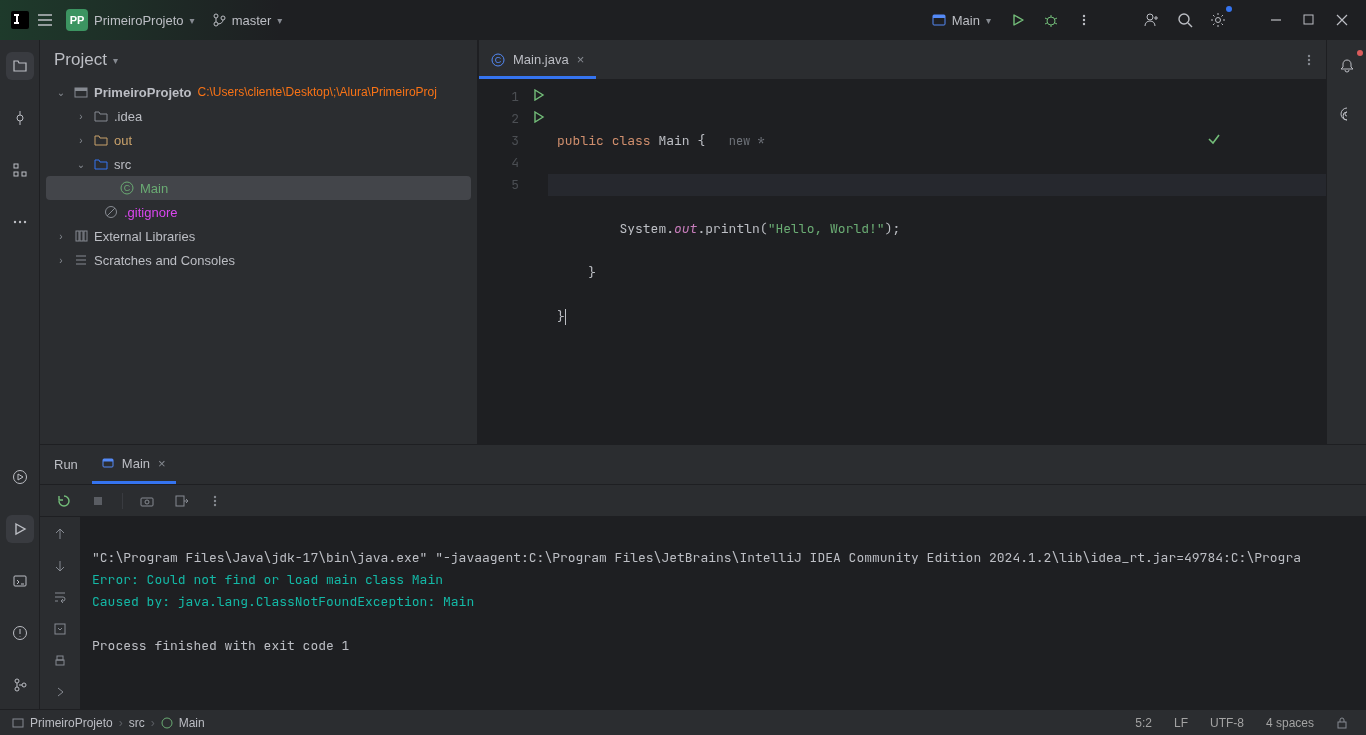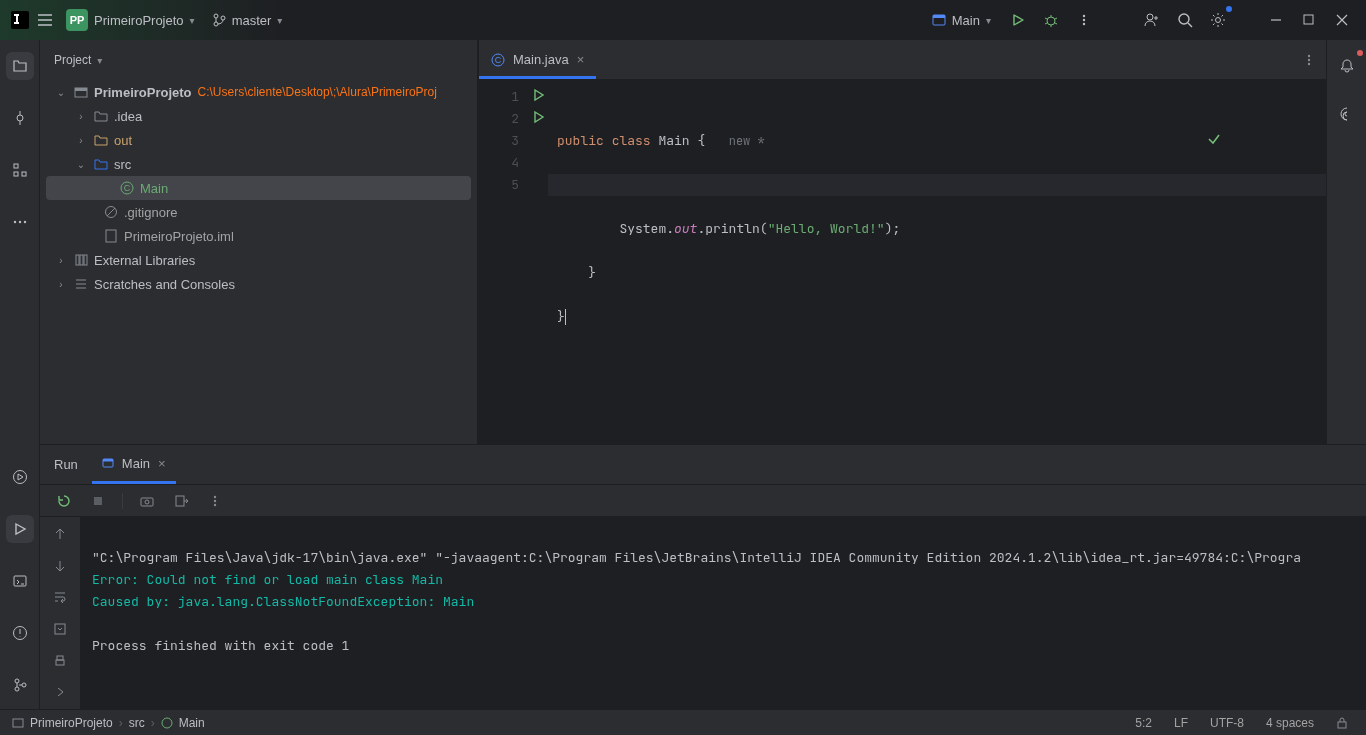--- a/index.html
+++ b/index.html
@@ -41,33 +41,33 @@
 }
 .tool-strip-left .strip-btn, .right-strip .strip-btn {
   width: 28px; height: 28px; border-radius: 6px; display: flex; align-items: center; justify-content: center; cursor:pointer; color:#bcbec4;
 }
 .tool-strip-left .strip-btn.active { background: #393b40; }
 .tool-strip-left .bottom-group { margin-top: auto; margin-bottom: 10px; display:flex; flex-direction:column; gap:24px; align-items:center;}
 .content-col { flex: 1; display: flex; flex-direction: column; min-width: 0; }
 .upper-row { flex: 1; display: flex; min-height: 0; }
 .project-panel { width: 438px; background: #2b2d30; border-right: 1px solid #1e1f22; display: flex; flex-direction: column; }
 .project-panel-header { height: 40px; display: flex; align-items: center; padding: 0 14px; gap: 6px; }
-.project-panel-header .title { font-size: 12px; }
+.project-panel-header .title { font-size: 17px; }
 .tree { flex: 1; overflow: auto; font-size: 13px; }
 .tree-row { height: 24px; display: flex; align-items: center; gap: 6px; white-space: nowrap; cursor:pointer;}
 .tree-row.selected { background: #43454a; border-radius: 4px; margin: 0 6px; padding-left: 0;}
 .tree-row.highlight-folder .folder-icon { color: #c9a26b; }
 .tree-row.highlight-folder .label { color: #c9a26b; }
 .arrow { width: 14px; display: inline-flex; justify-content: center; color: #868a91; font-size: 10px;}
 .folder-icon { color: #868a91; }
 .class-icon { color: #548af7; }
 .ignore-icon { color: #868a91; }
 .iml-icon { color: #868a91; }
 .label { color: #bcbec4; }
-.label.link { color: #a3a3a3; }
+.label.link { color: #d946ef; }
 .label.muted { color: #f97316; font-size: 12px; }
 .editor { flex: 1; display: flex; flex-direction: column; background: #1e1f22; border-left: 1px solid #1e1f22; min-width:0;}
 .editor-tabs { height: 40px; display: flex; align-items: stretch; border-bottom: 1px solid #1e1f22; background:#2b2d30; position:relative;}
 .editor-tab { display: flex; align-items: center; gap: 8px; padding: 0 12px; font-size: 13px; position:relative; cursor:pointer;}
 .editor-tab.active::after { content:""; position:absolute; left:0; right:0; bottom:0; height:3px; background:#3574f0; }
 .editor-tab .close-x { color: #868a91; font-size: 13px; }
 .editor .more-dots { margin-left:auto; padding:0 10px; display:flex; align-items:center; color:#868a91; cursor:pointer;}
 .editor-body { flex:1; display:flex; position:relative; font-family: "JetBrains Mono","Consolas",monospace; font-size:13px; }
 .gutter { width: 48px; background:#1e1f22; text-align:right; color:#4b4e53; padding-top:6px; }
 .gutter .gline { height:22px; line-height:22px; padding-right:8px; position:relative;}
@@ -312,27 +312,20 @@
             <span class="label" style="color:#6aab73">Main</span>
           </div>
           <div class="tree-row" style="padding-left:44px">
             <span class="arrow"></span>
             <svg width="14" height="14" class="ignore-icon">
                 <circle cx="7" cy="7" r="5.5" fill="none" stroke="#868a91"></circle>
                 <path d="M3 11L11 3" stroke="#868a91"></path>
               </svg>
             <span class="label link">.gitignore</span>
           </div>
-          <div class="tree-row" style="padding-left:44px">
-            <span class="arrow"></span>
-            <svg width="14" height="14" class="iml-icon">
-                <rect x="2" y="1" width="10" height="12" fill="none" stroke="#868a91"></rect>
-              </svg>
-            <span class="label link">PrimeiroProjeto.iml</span>
-          </div>
           <div class="tree-row" style="padding-left:14px">
             <span class="arrow">›</span>
             <svg width="14" height="14">
                 <rect x="2" y="2" width="3" height="10" fill="none" stroke="#868a91"></rect>
                 <rect x="6" y="2" width="3" height="10" fill="none" stroke="#868a91"></rect>
                 <rect x="10" y="2" width="3" height="10" fill="none" stroke="#868a91"></rect>
               </svg>
             <span class="label">External Libraries</span>
           </div>
           <div class="tree-row" style="padding-left:14px">

